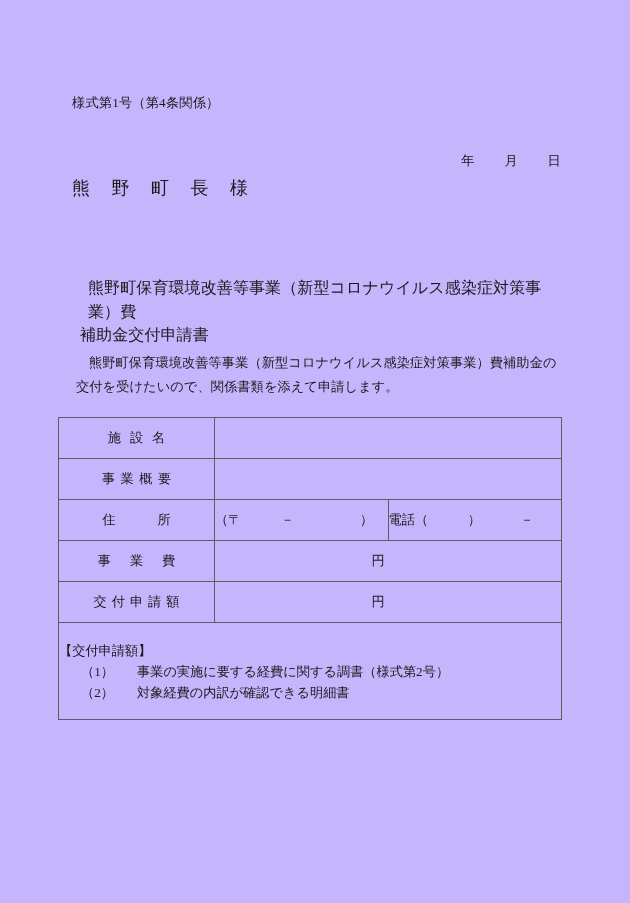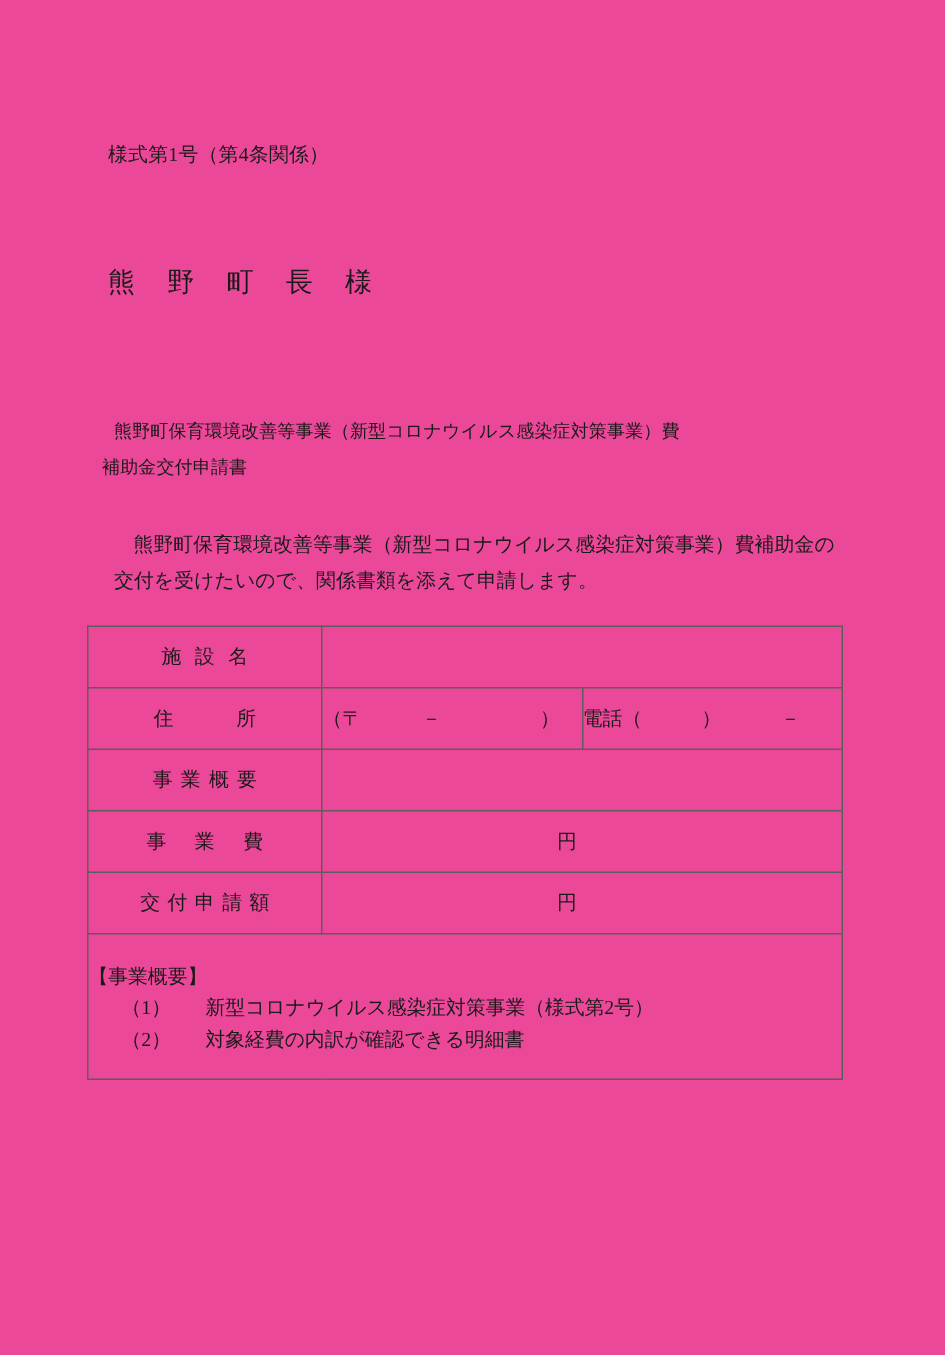--- a/index.html
+++ b/index.html
@@ -9,21 +9,21 @@
     background: #ffffff;
   }
   body {
     font-family: "Liberation Serif", "DejaVu Serif", serif;
     color: #1a1a1a;
   }
   .page {
     position: relative;
     width: 630px;
     height: 903px;
-    background: #ec4899;
+    background: #c4b5fd;
     overflow: hidden;
     box-sizing: border-box;
   }
 
   
   .abs { position: absolute; white-space: pre; }
 
   
   #form-number {
     left: 72px;
@@ -54,24 +54,24 @@
   }
   #applicant-block .row { position: relative; height: 25px; }
   #applicant-block .seal {
     position: absolute;
     left: 220px;
     top: 0;
   }
 
   
   #doc-title {
-    left: 76px;
+    left: 88px;
     top: 276px;
     width: 470px;
-    font-size: 12px;
+    font-size: 16px;
     line-height: 23.5px;
     white-space: normal;
     letter-spacing: 0.1px;
   }
   #doc-title .l2 { display: block; text-indent: -8px; }
 
   
   #body-paragraph {
     left: 76px;
     top: 351px;
@@ -138,20 +138,23 @@
   }
   .attach-item .num { display: inline-block; width: 56px; }
 </style>
 </head>
 <body>
 
 <div class="page">
 
   <div class="abs" id="form-number">様式第1号（第4条関係）</div>
 
+  <div class="abs" id="date-line">
+    <span>年</span><span class="sp"></span><span>月</span><span class="sp"></span><span>日</span>
+  </div>
 
   <div class="abs" id="addressee">熊 野 町 長 様</div>
 
 
   <div class="abs" id="doc-title">
     <span>熊野町保育環境改善等事業（新型コロナウイルス感染症対策事業）費</span>
     <span class="l2">補助金交付申請書</span>
   </div>
 
   <div class="abs" id="body-paragraph">熊野町保育環境改善等事業（新型コロナウイルス感染症対策事業）費補助金の交付を受けたいので、関係書類を添えて申請します。</div>
@@ -160,60 +163,60 @@
     <tbody>
       <tr>
         <td class="lbl-cell">
           <span class="lbl">施設名</span>
         </td>
         <td class="val-cell" colspan="2"></td>
       </tr>
 
       <tr>
         <td class="lbl-cell">
+          <span class="lbl lbl-narrow">事業概要</span>
+        </td>
+        <td class="val-cell" colspan="2"></td>
+      </tr>
+
+      <tr>
+        <td class="lbl-cell">
           <span class="lbl" style="letter-spacing:42px; text-indent:42px;">住所</span>
         </td>
         <td class="zip-cell">
           <span>（〒　　　－　　　　　）</span>
         </td>
         <td class="tel-cell">
           <span>電話（　　　）　　　－</span>
         </td>
       </tr>
 
       <tr>
         <td class="lbl-cell">
-          <span class="lbl lbl-narrow">事業概要</span>
-        </td>
-        <td class="val-cell" colspan="2"></td>
-      </tr>
-
-      <tr>
-        <td class="lbl-cell">
           <span class="lbl" style="letter-spacing:19px; text-indent:19px;">事業費</span>
         </td>
         <td class="val-cell yen-cell" colspan="2">
           <span class="yen-inner">円</span>
         </td>
       </tr>
 
       <tr>
         <td class="lbl-cell">
           <span class="lbl" style="letter-spacing:5px; text-indent:5px;">交付申請額</span>
         </td>
         <td class="val-cell yen-cell" colspan="2">
           <span class="yen-inner">円</span>
         </td>
       </tr>
 
       <tr>
         <td class="attach-cell" colspan="3">
-          <span class="attach-title">【事業概要】</span>
+          <span class="attach-title">【交付申請額】</span>
           <span class="attach-item">
-            <span class="num">（1）</span><span>新型コロナウイルス感染症対策事業（様式第2号）</span>
+            <span class="num">（1）</span><span>事業の実施に要する経費に関する調書（様式第2号）</span>
           </span>
           <span class="attach-item">
             <span class="num">（2）</span><span>対象経費の内訳が確認できる明細書</span>
           </span>
         </td>
       </tr>
     </tbody>
   </table>
 
 </div>

